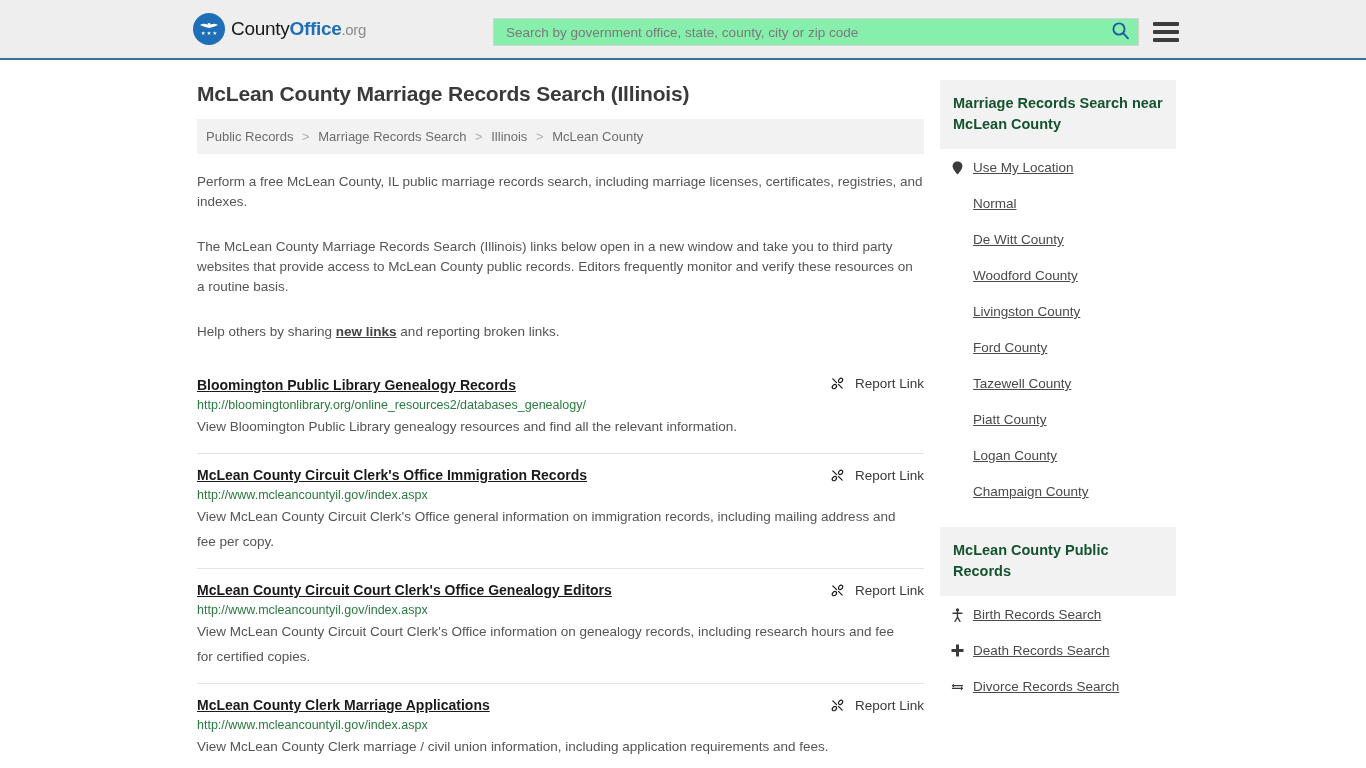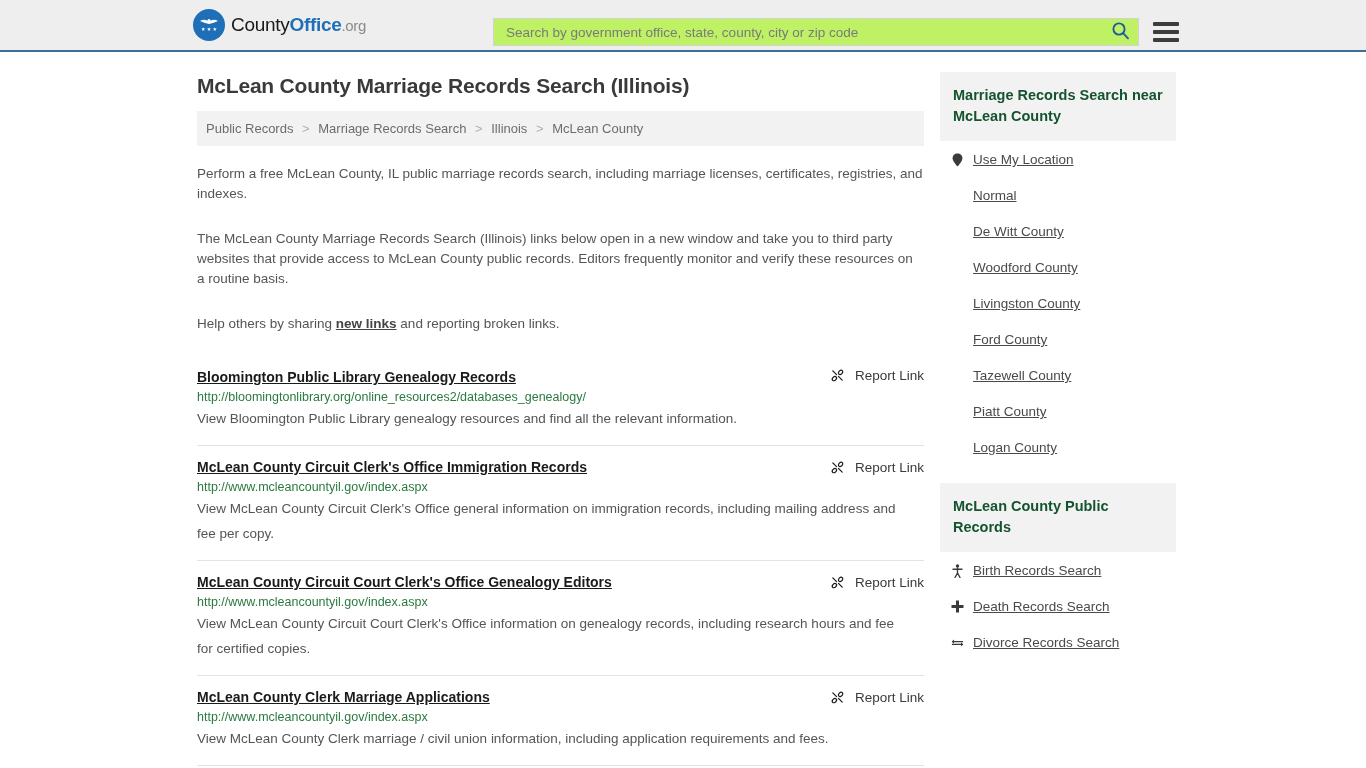--- a/index.html
+++ b/index.html
@@ -6,21 +6,21 @@
   html, body {
     margin: 0; padding: 0;
     width: 1366px; height: 768px;
     overflow: hidden;
     background: #ffffff;
     font-family: "Liberation Sans", sans-serif;
   }
 
   
   .site-header {
-    height: 52px;
+    height: 60px;
     background: #eeeeee;
     border-bottom: 2px solid #3a6f9a;
     display: flex;
     align-items: center;
     position: relative;
   }
   .logo-wrap {
     display: flex;
     align-items: center;
     margin-left: 193px;
@@ -49,21 +49,21 @@
     position: absolute;
     left: 493px;
     top: 18px;
     display: flex;
     align-items: center;
     gap: 14px;
   }
   .search-box {
     width: 646px;
     height: 28px;
-    background: #bef264;
+    background: #86efac;
     border: 1px solid #d2d2d2;
     display: flex;
     align-items: center;
     padding: 0 6px 0 10px;
   }
   .search-input {
     flex: 1;
     border: 0;
     outline: 0;
     font-size: 13.5px;
@@ -379,20 +379,24 @@
         <a>Tazewell County</a>
       </li>
       <li>
         <span class="side-icon"></span>
         <a>Piatt County</a>
       </li>
       <li>
         <span class="side-icon"></span>
         <a>Logan County</a>
       </li>
+      <li>
+        <span class="side-icon"></span>
+        <a>Champaign County</a>
+      </li>
     </ul>
 
     <div class="side-box-head second">McLean County Public Records</div>
 
     <ul class="side-list">
       <li>
         <span class="side-icon">
           <svg width="11" height="14" viewBox="0 0 11 14" aria-hidden="true">
             <circle cx="5.5" cy="2" r="1.7" fill="#3a3a3a"></circle>
             <path d="M5.5 4 L5.5 9 M1 5.3 L10 5.3 M5.5 9 L3 13.5 M5.5 9 L8 13.5" stroke="#3a3a3a" stroke-width="1.4" stroke-linecap="round" fill="none"></path>

